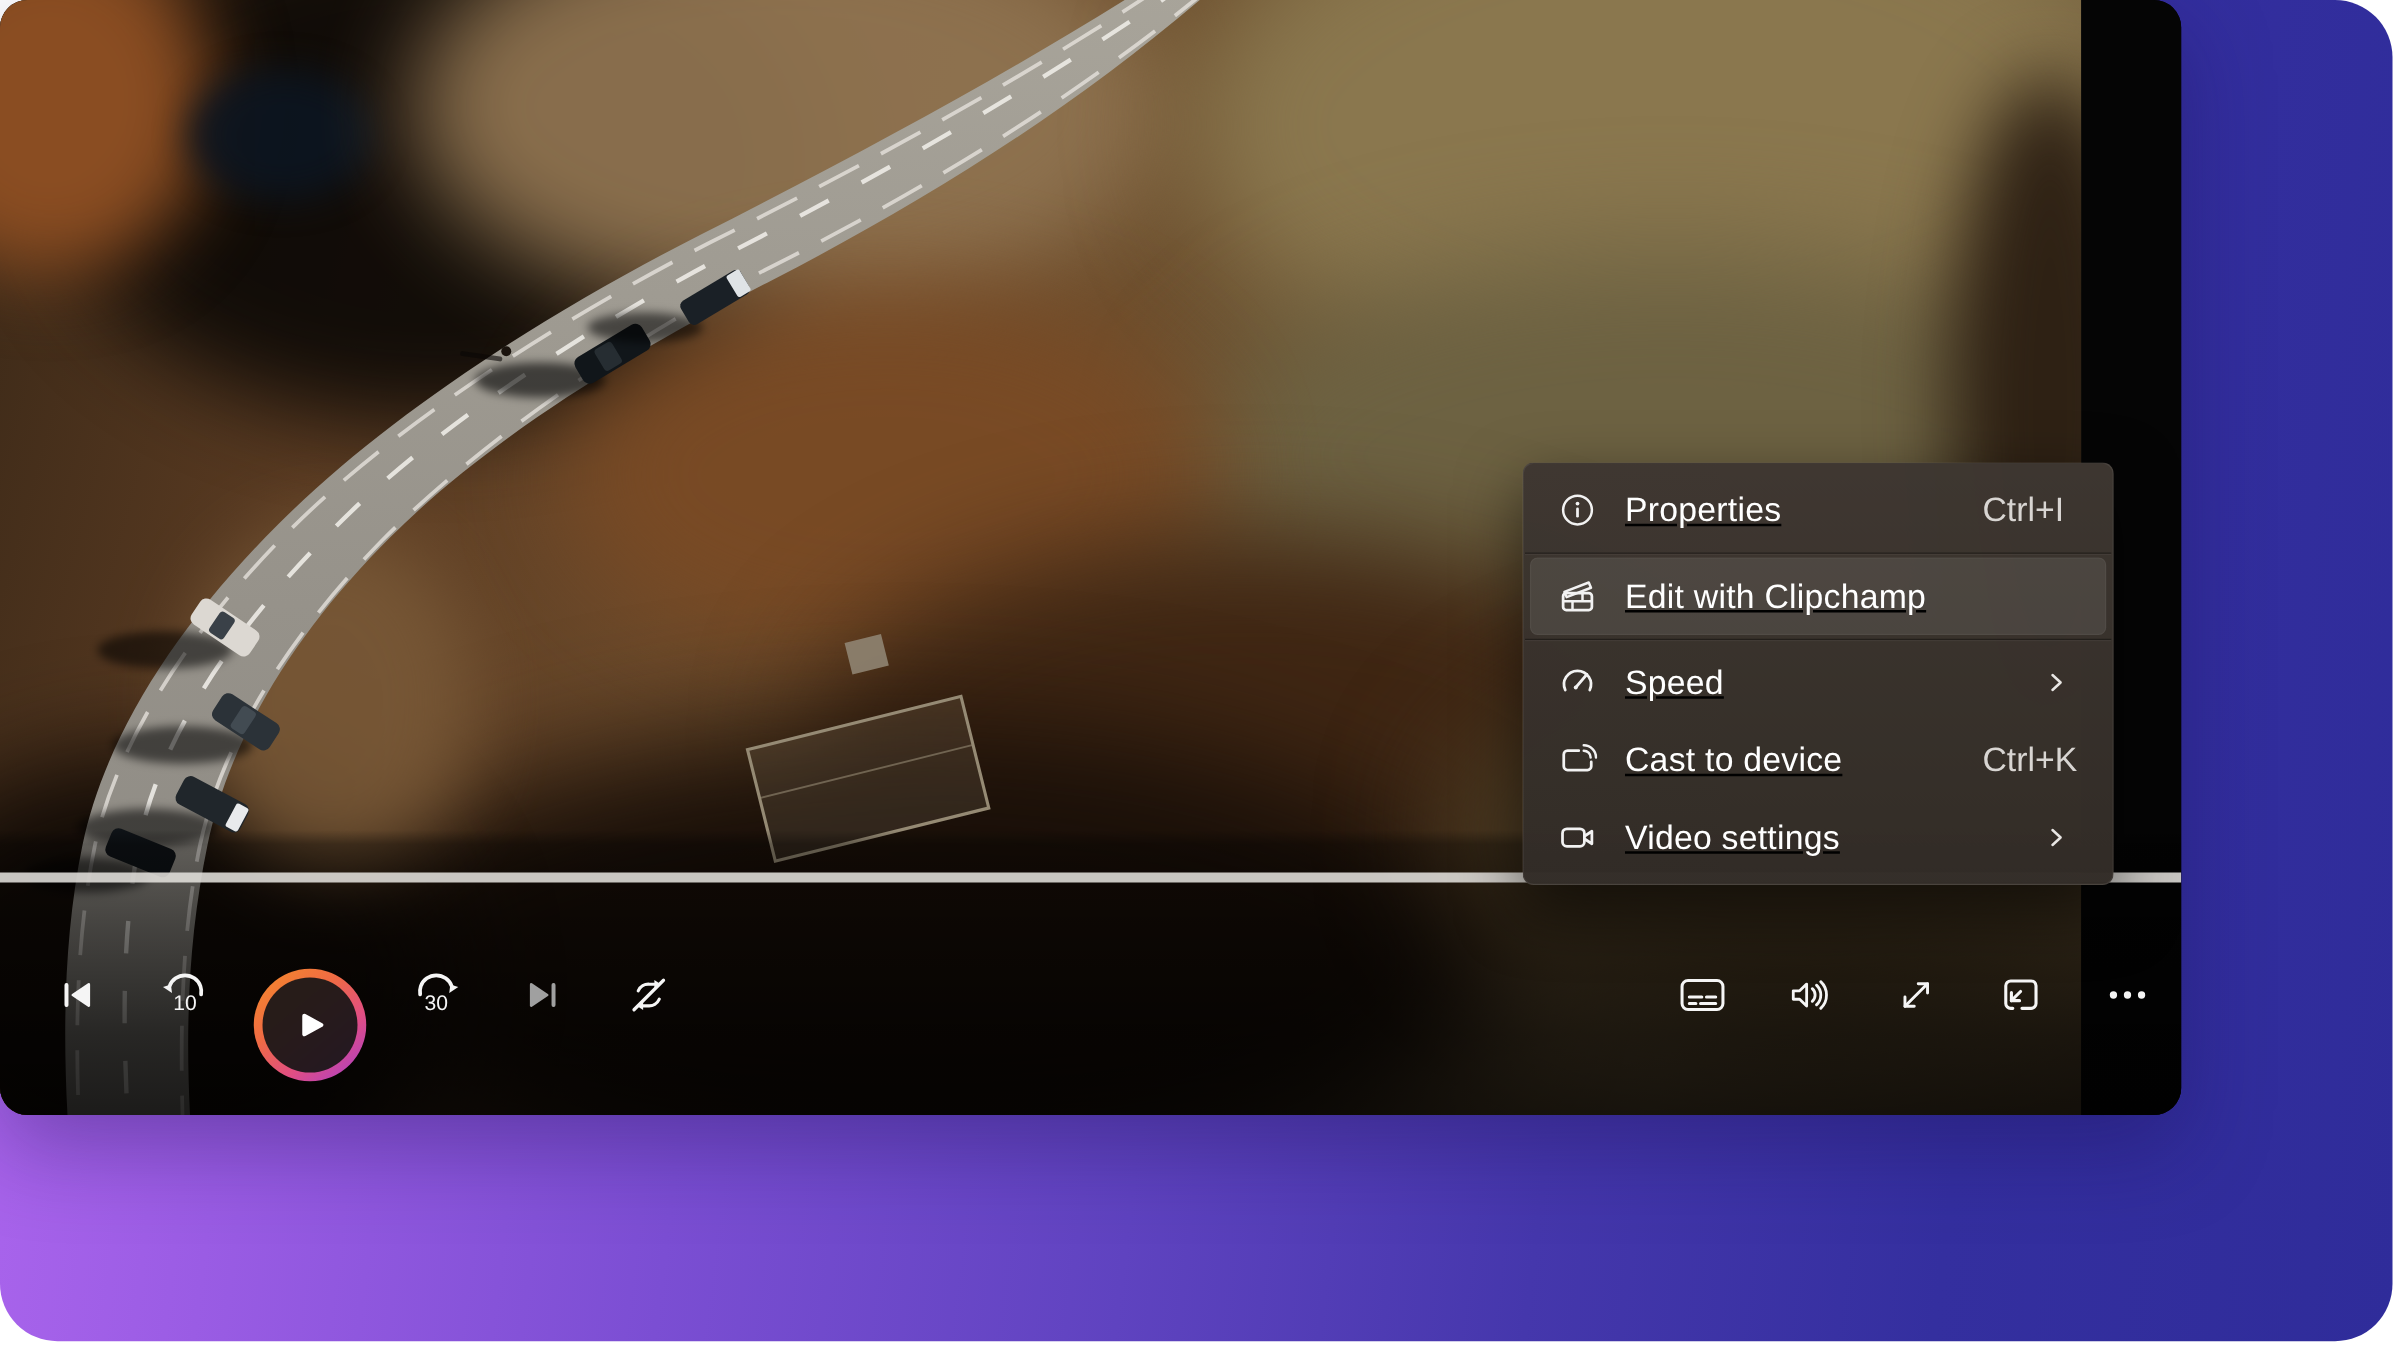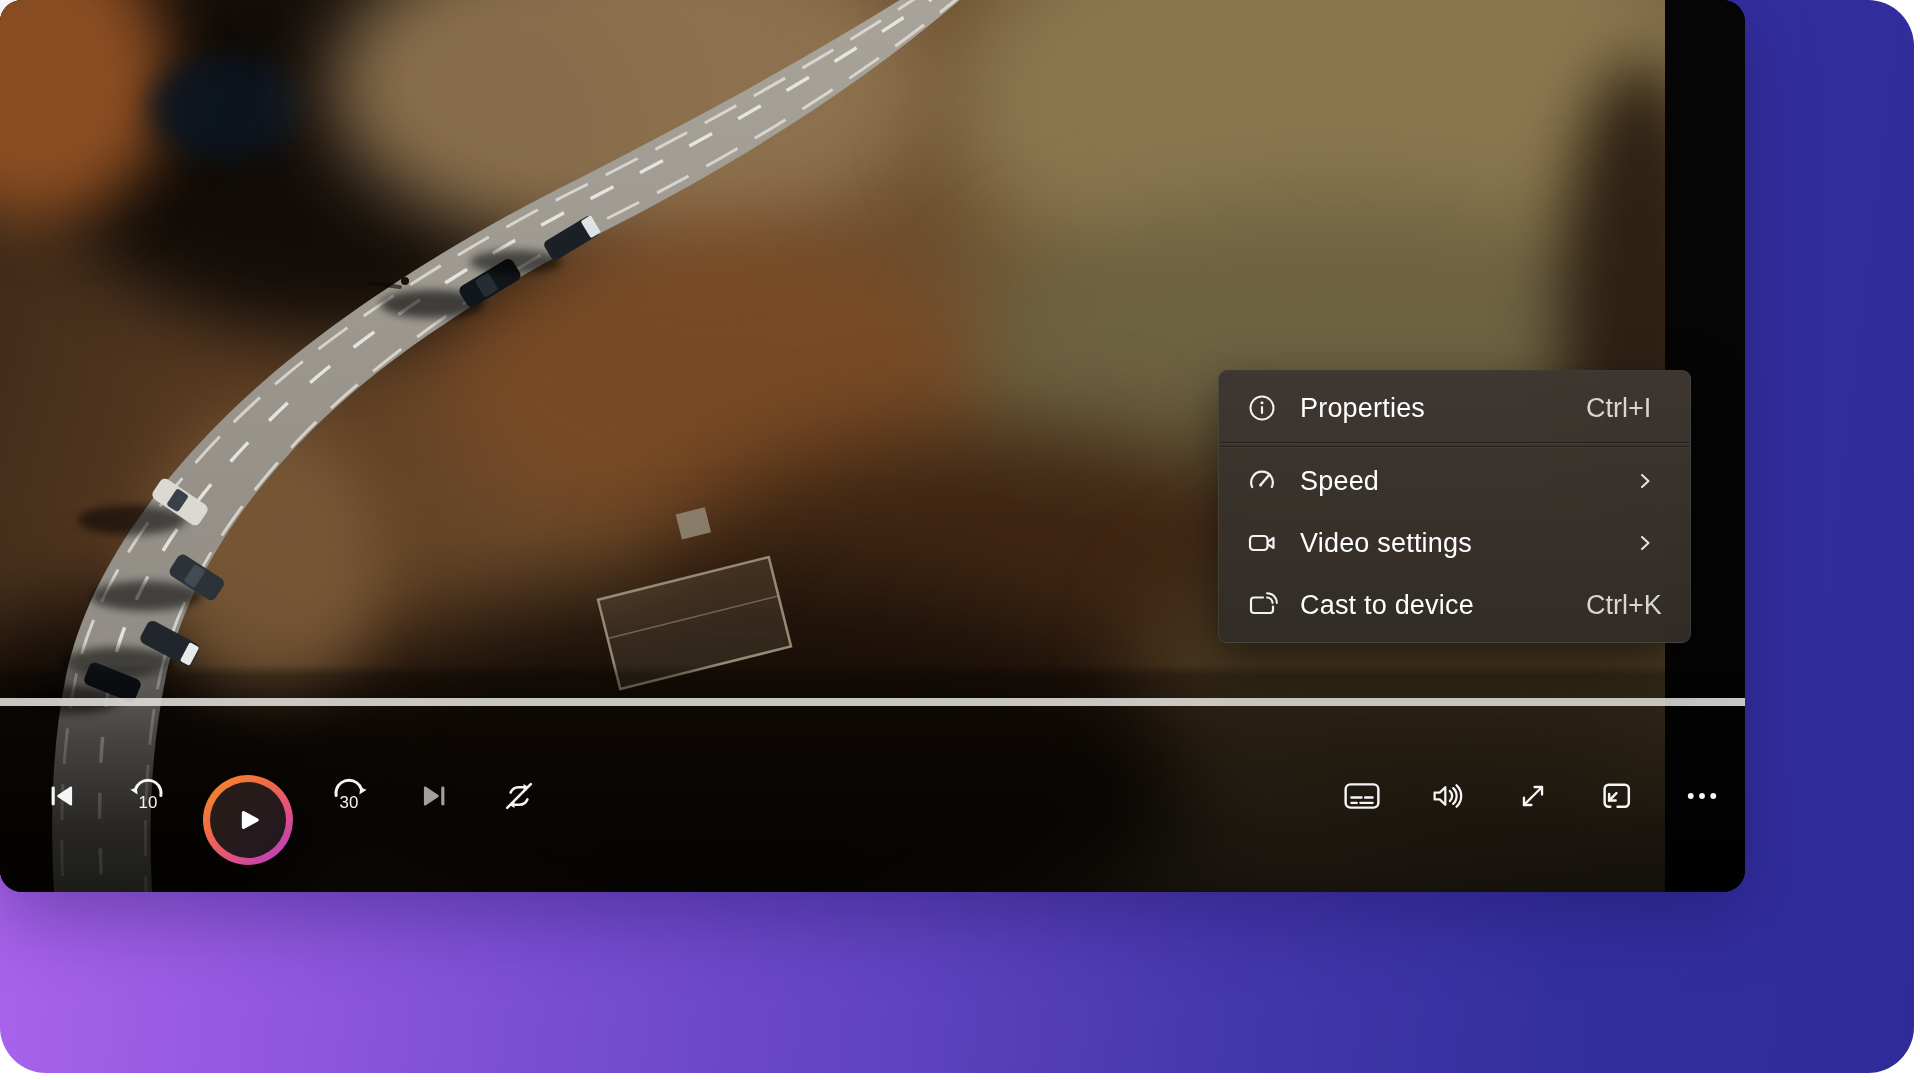--- a/index.html
+++ b/index.html
@@ -32,21 +32,21 @@
   .play-btn{position:absolute;left:203px;top:775px;width:90px;height:90px;border-radius:50%;
     background:linear-gradient(140deg,#f5892a 4%,#ef6a45 38%,#e14e83 66%,#a93ecb 98%);
     border:0;padding:0;display:flex;align-items:center;justify-content:center;cursor:pointer;z-index:20;}
   .play-inner{width:76px;height:76px;border-radius:50%;background:rgba(24,22,23,.93);
     display:flex;align-items:center;justify-content:center;}
 
   
   .menu{position:absolute;left:1218px;top:370px;width:473px;box-sizing:border-box;z-index:40;
     border-radius:9px;border:1px solid rgba(255,255,255,.07);
     background:linear-gradient(180deg,rgba(62,55,49,.985) 0%,rgba(50,44,39,.985) 100%);
-    box-shadow:0 18px 50px rgba(0,0,0,.55);padding:6px 0;}
+    box-shadow:0 18px 50px rgba(0,0,0,.55);padding:6px 0;text-decoration:underline;}
   .mrow{position:relative;height:62px;margin:0 5px;border-radius:6px;display:flex;
         align-items:center;cursor:pointer;}
   .mrow.hl{background:rgba(255,255,255,.09);box-shadow:inset 0 0 0 1px rgba(255,255,255,.04);}
   .micon{width:76px;display:flex;align-items:center;justify-content:center;flex:0 0 76px;}
   .mlabel{font-size:27px;color:#ffffff;letter-spacing:.2px;white-space:nowrap;}
   .mshort{position:absolute;left:362px;font-size:27px;color:#d8d5d2;white-space:nowrap;}
   .mchev{position:absolute;right:30px;display:flex;align-items:center;}
   .msep{height:1px;margin:3px 1px;background:rgba(0,0,0,.38);box-shadow:0 1px 0 rgba(255,255,255,.045);}
 
   svg{display:block;}
@@ -228,20 +228,32 @@
             <circle cx="15" cy="9.8" r="1.5" fill="#f2f2f2"></circle>
             <rect x="13.9" y="13" width="2.2" height="8" rx="1.1" fill="#f2f2f2"></rect>
           </svg>
         </span>
         <span class="mlabel">Properties</span>
         <span class="mshort">Ctrl+I</span>
       </div>
 
       <div class="msep"></div>
 
+      <div class="mrow hl">
+        <span class="micon">
+          <svg width="32" height="32" viewBox="0 0 32 32">
+            <path d="M5.5,12.5 L25,5 L26.8,9.2 L7.3,16.7 Z" fill="none" stroke="#f2f2f2" stroke-width="2" stroke-linejoin="round"></path>
+            <rect x="4.5" y="13.5" width="23" height="13.5" rx="2.5" fill="none" stroke="#f2f2f2" stroke-width="2.2"></rect>
+            <line x1="4.5" y1="20" x2="27.5" y2="20" stroke="#f2f2f2" stroke-width="2"></line>
+            <line x1="12" y1="20" x2="12" y2="27" stroke="#f2f2f2" stroke-width="2"></line>
+            <line x1="20" y1="13.5" x2="20" y2="20" stroke="#f2f2f2" stroke-width="2"></line>
+          </svg>
+        </span>
+        <span class="mlabel">Edit with Clipchamp</span>
+      </div>
 
       <div class="msep"></div>
 
 
       <div class="mrow">
         <span class="micon">
           <svg width="30" height="30" viewBox="0 0 30 30">
             <path d="M5.2,21 A10.8,10.8 0 1 1 24.8,21" fill="none" stroke="#f2f2f2" stroke-width="2.2" stroke-linecap="round"></path>
             <line x1="14" y1="18.5" x2="22.5" y2="8.5" stroke="#f2f2f2" stroke-width="2.4" stroke-linecap="round"></line>
             <circle cx="13.6" cy="19" r="1.6" fill="#f2f2f2"></circle>
@@ -251,39 +263,39 @@
         <span class="mchev">
           <svg width="20" height="20" viewBox="0 0 20 20">
               <path d="M7 4 L13.5 10 L7 16" fill="none" stroke="#e8e6e4" stroke-width="2" stroke-linecap="round" stroke-linejoin="round"></path>
             </svg>
         </span>
       </div>
 
       <div class="mrow">
         <span class="micon">
           <svg width="32" height="32" viewBox="0 0 32 32">
+            <path d="M17,8.5 H8 a3,3 0 0 0 -3,3 V21 a3,3 0 0 0 3,3 h16 a3,3 0 0 0 3,-3 v-3.5" fill="none" stroke="#f2f2f2" stroke-width="2.2" stroke-linecap="round"></path>
+            <path d="M21,8.5 a5.5,5.5 0 0 1 5.5,5.5" fill="none" stroke="#f2f2f2" stroke-width="2" stroke-linecap="round"></path>
+            <path d="M21,4.2 a9.8,9.8 0 0 1 9.8,9.8" fill="none" stroke="#f2f2f2" stroke-width="2" stroke-linecap="round"></path>
+          </svg>
+        </span>
+        <span class="mlabel">Cast to device</span>
+        <span class="mshort">Ctrl+K</span>
+      </div>
+
+      <div class="mrow">
+        <span class="micon">
+          <svg width="32" height="32" viewBox="0 0 32 32">
             <rect x="4" y="9" width="17.5" height="14" rx="3.5" fill="none" stroke="#f2f2f2" stroke-width="2.2"></rect>
             <path d="M21.5,15 L27.5,11 V21 L21.5,17" fill="none" stroke="#f2f2f2" stroke-width="2.2" stroke-linejoin="round"></path>
           </svg>
         </span>
         <span class="mlabel">Video settings</span>
         <span class="mchev">
           <svg width="20" height="20" viewBox="0 0 20 20">
               <path d="M7 4 L13.5 10 L7 16" fill="none" stroke="#e8e6e4" stroke-width="2" stroke-linecap="round" stroke-linejoin="round"></path>
             </svg>
         </span>
       </div>
 
-      <div class="mrow">
-        <span class="micon">
-          <svg width="32" height="32" viewBox="0 0 32 32">
-            <path d="M17,8.5 H8 a3,3 0 0 0 -3,3 V21 a3,3 0 0 0 3,3 h16 a3,3 0 0 0 3,-3 v-3.5" fill="none" stroke="#f2f2f2" stroke-width="2.2" stroke-linecap="round"></path>
-            <path d="M21,8.5 a5.5,5.5 0 0 1 5.5,5.5" fill="none" stroke="#f2f2f2" stroke-width="2" stroke-linecap="round"></path>
-            <path d="M21,4.2 a9.8,9.8 0 0 1 9.8,9.8" fill="none" stroke="#f2f2f2" stroke-width="2" stroke-linecap="round"></path>
-          </svg>
-        </span>
-        <span class="mlabel">Cast to device</span>
-        <span class="mshort">Ctrl+K</span>
-      </div>
-
     </div>
   </div>
 </div>
 
 </body></html>

